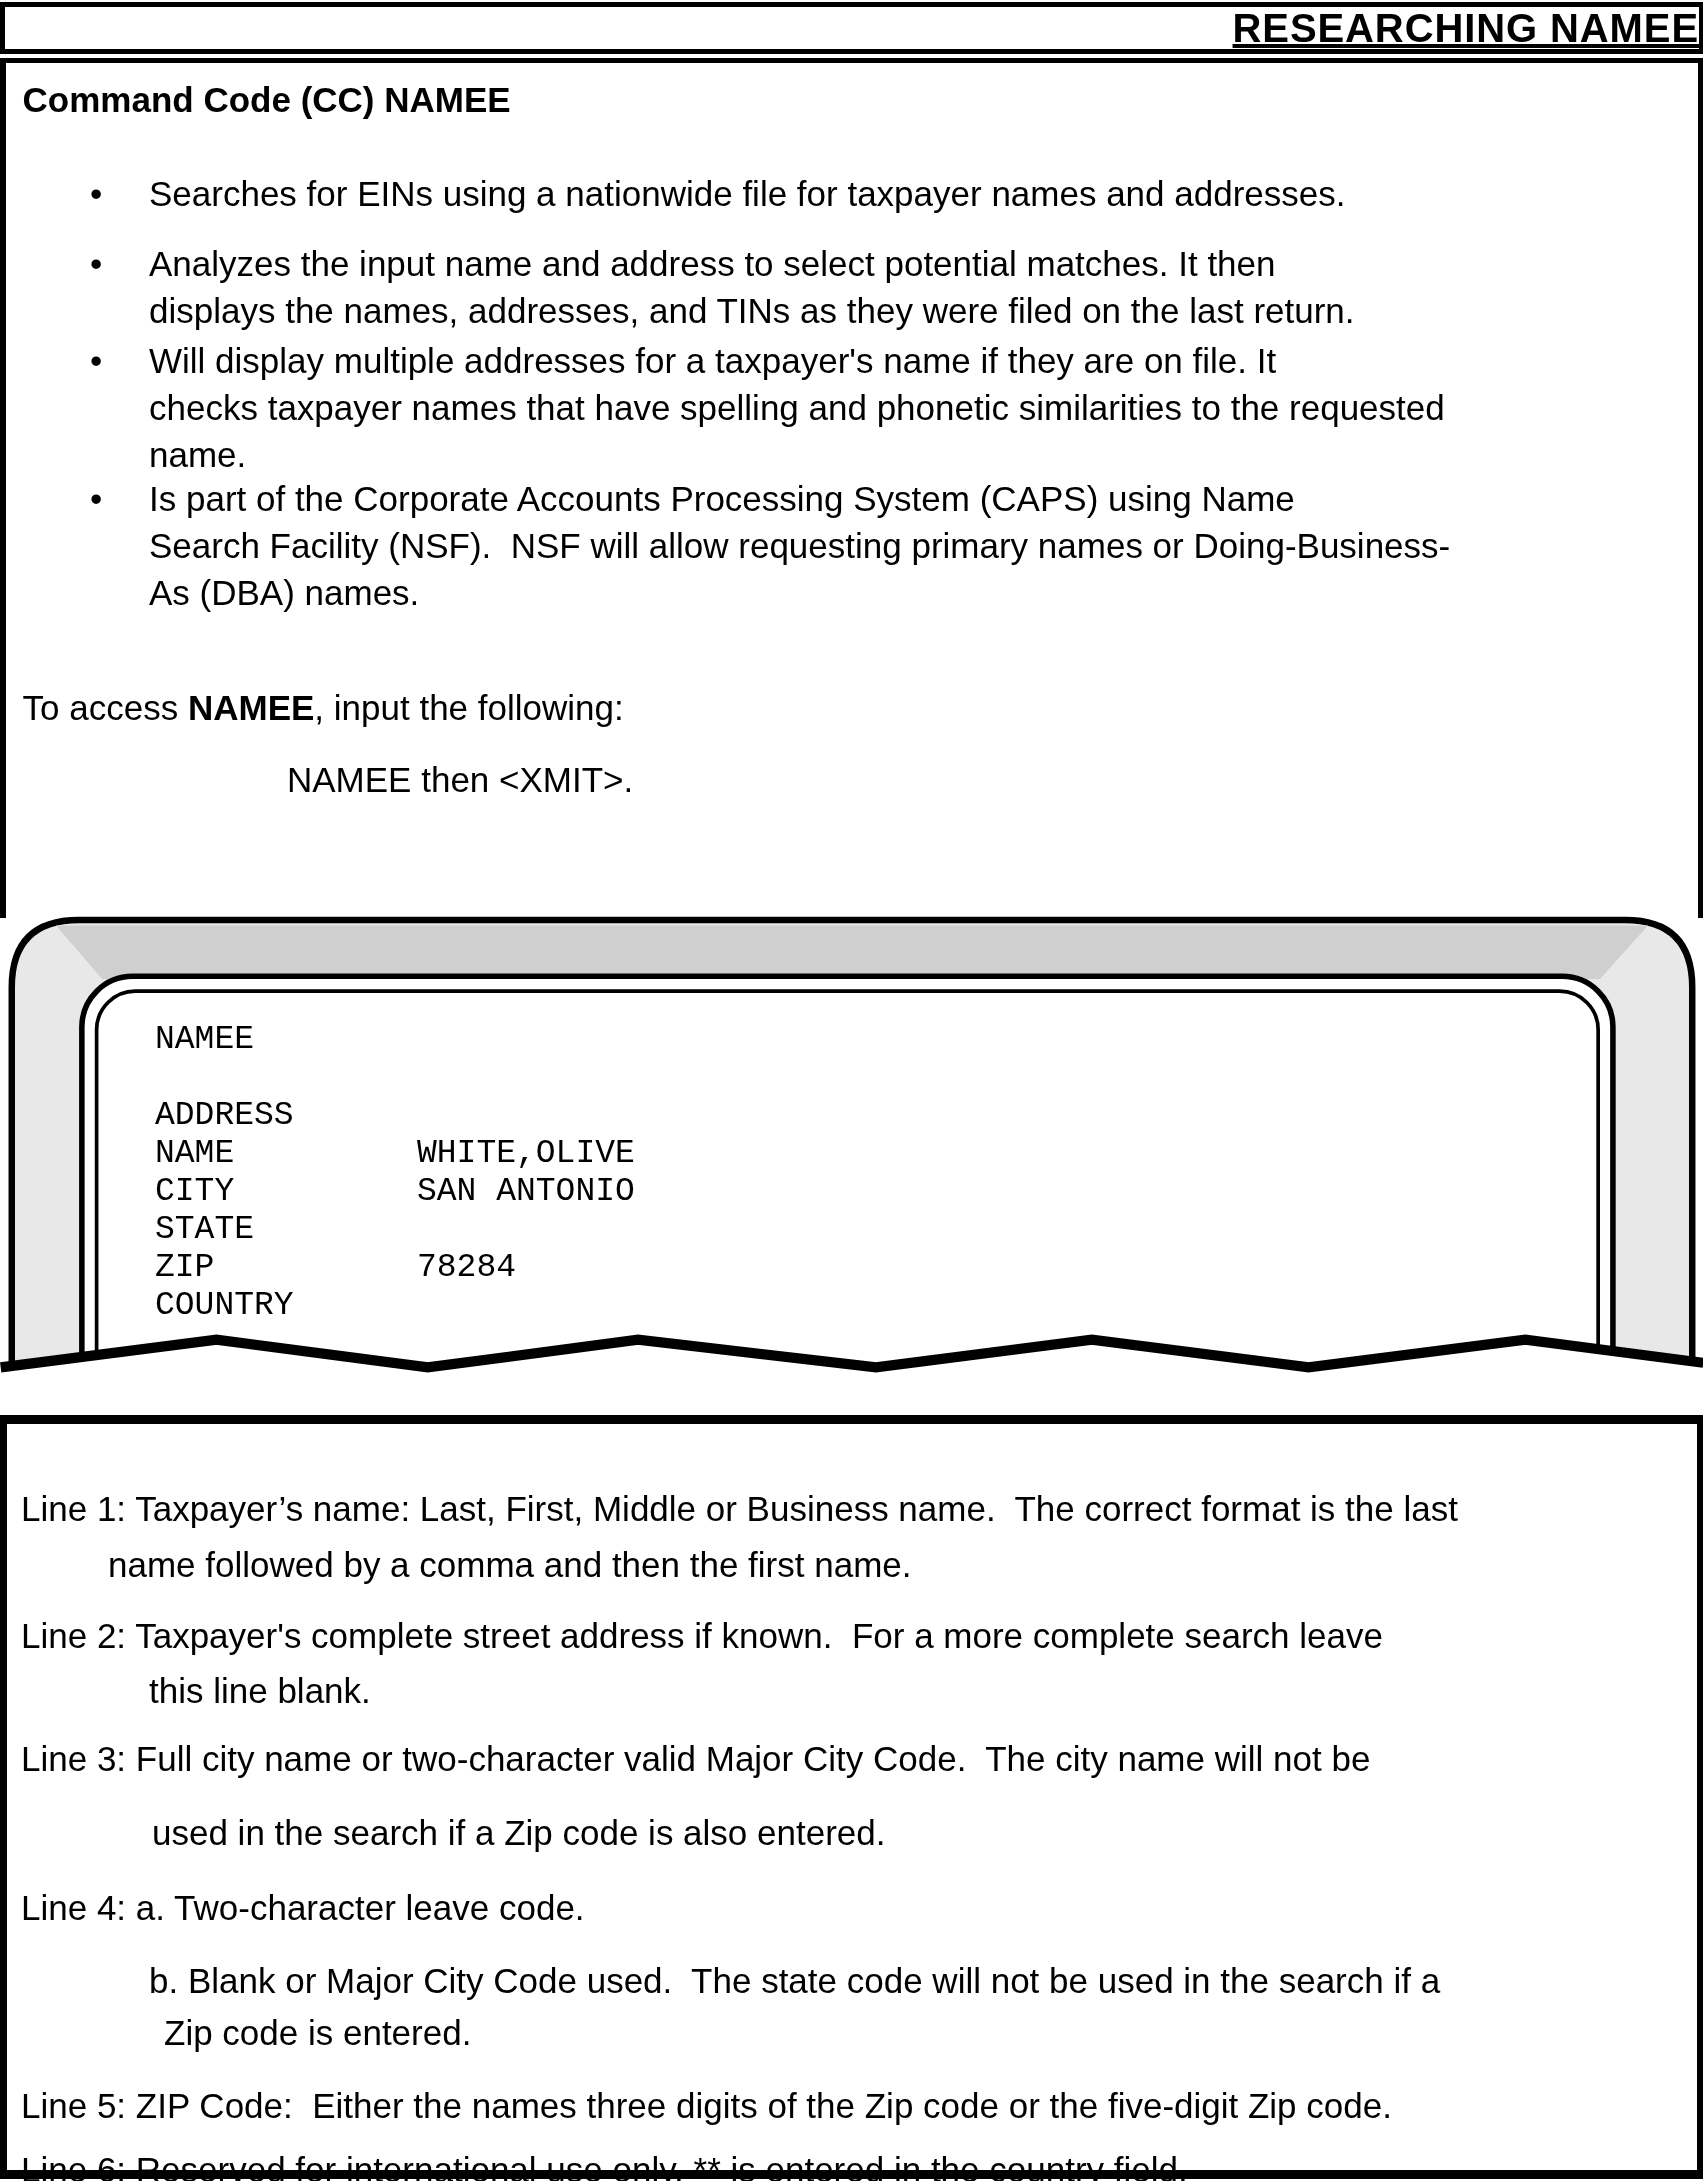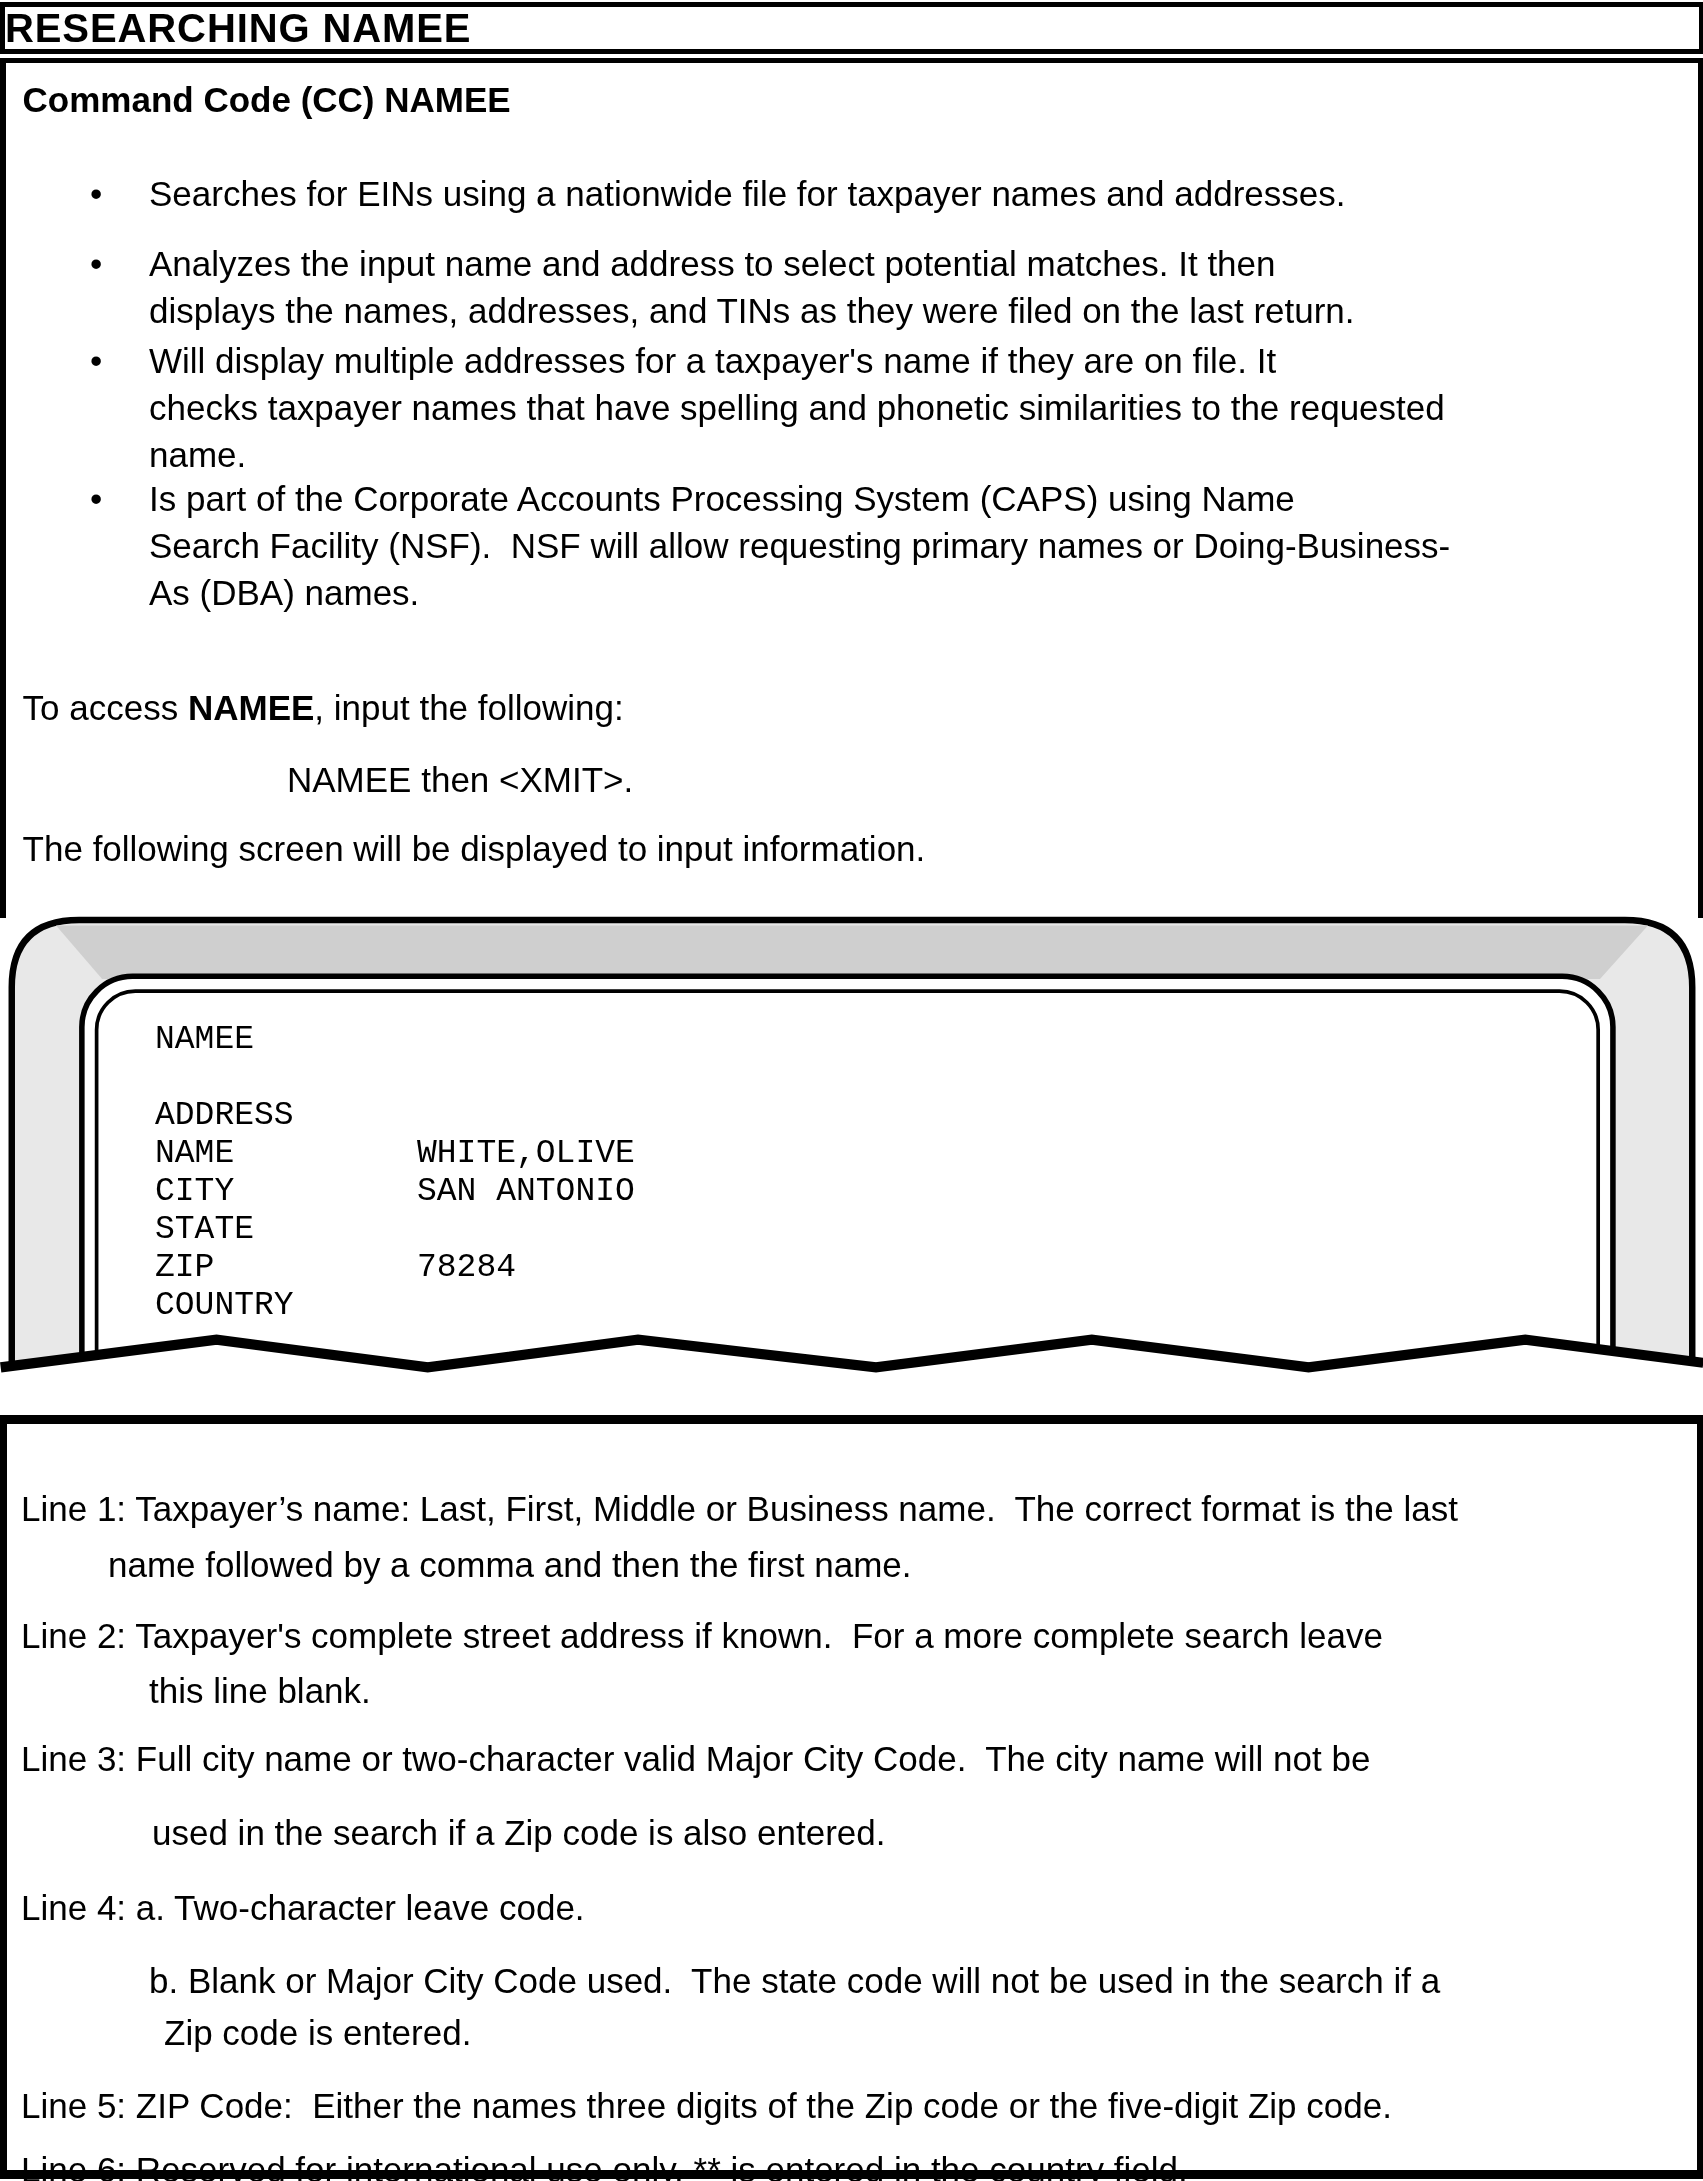--- a/index.html
+++ b/index.html
@@ -12,21 +12,22 @@
     font-family: "Liberation Sans", "DejaVu Sans", sans-serif;
     overflow: hidden;
   }
 
   
   .title-box {
     position: absolute;
     top: 1.8px; left: 0; right: 0;
     height: 42px;
     border: 5.5px solid #000;
-    text-align: left;
+    text-align: right;
+    text-decoration: underline;
   }
   .title-box .title-text {
     font-size: 40px;
     font-weight: bold;
     line-height: 42px;
     letter-spacing: 0.9px;
     white-space: pre;
   }
 
   
@@ -123,21 +124,20 @@
       <span class="dot">•</span>
       <div class="btext">Is part of the Corporate Accounts Processing System (CAPS) using Name
 Search Facility (NSF).  NSF will allow requesting primary names or Doing-Business-
 As (DBA) names.</div>
     </div>
 
     <div class="access-line"><span>To access </span><b>NAMEE</b><span>, input the following:</span></div>
 
     <div class="command-syntax">NAMEE then &lt;XMIT&gt;.</div>
 
-    <div class="screen-note">The following screen will be displayed to input information.</div>
   </div>
 
   <svg class="monitor-svg" viewBox="0 0 1846 515">
     <path d="M 12 515 L 12 85 Q 12 12 85 12 L 1761 12 Q 1834 12 1834 85 L 1834 515" stroke="#000" stroke-width="7" fill="#e8e8e8"></path>
     <polygon points="60,18 1786,18 1734,76 110,76" fill="#cfcfcf"></polygon>
     <rect x="88" y="73" width="1660" height="470" rx="55" stroke="#000" stroke-width="6" fill="#ffffff"></rect>
     <rect x="104" y="89" width="1628" height="470" rx="42" stroke="#000" stroke-width="4" fill="#ffffff"></rect>
     <polygon points="0,497 234,467 463,497 691,467 949,497 1183,467 1418,497 1653,467 1846,492 1846,515 0,515" fill="#ffffff"></polygon>
     <polyline points="0,497 234,467 463,497 691,467 949,497 1183,467 1418,497 1653,467 1846,492" fill="none" stroke="#000" stroke-width="11"></polyline>
   </svg>

